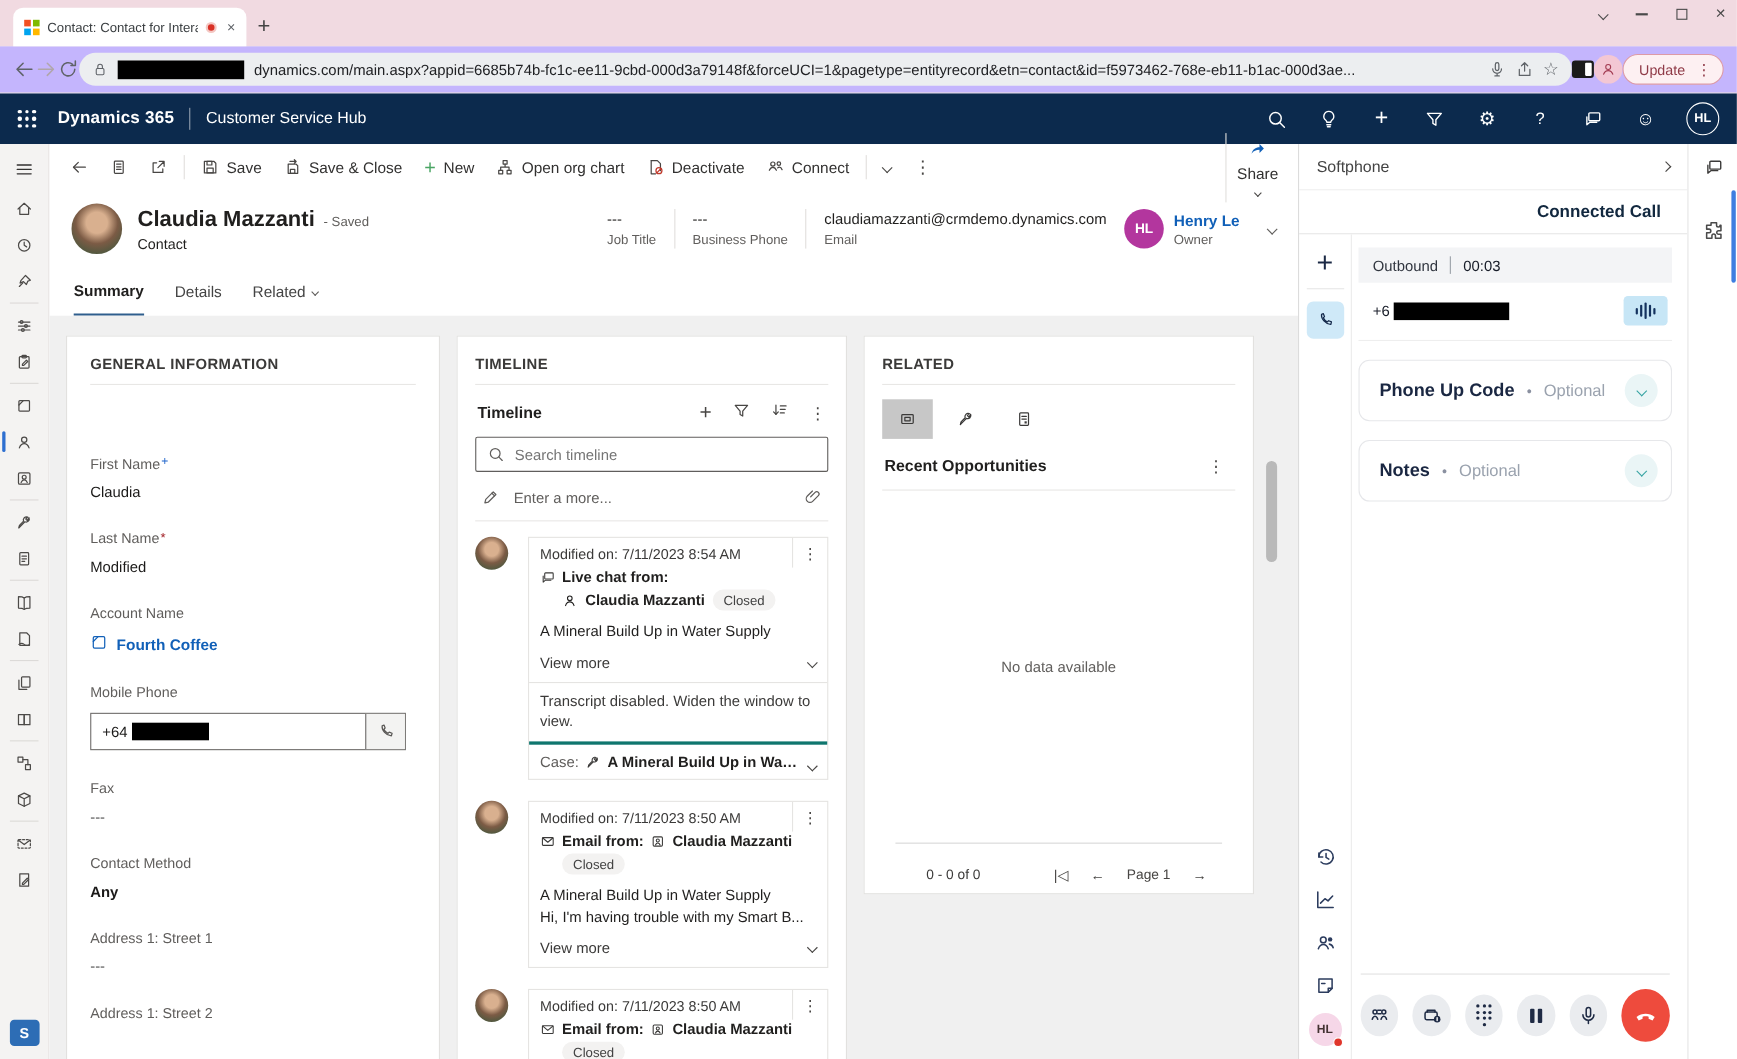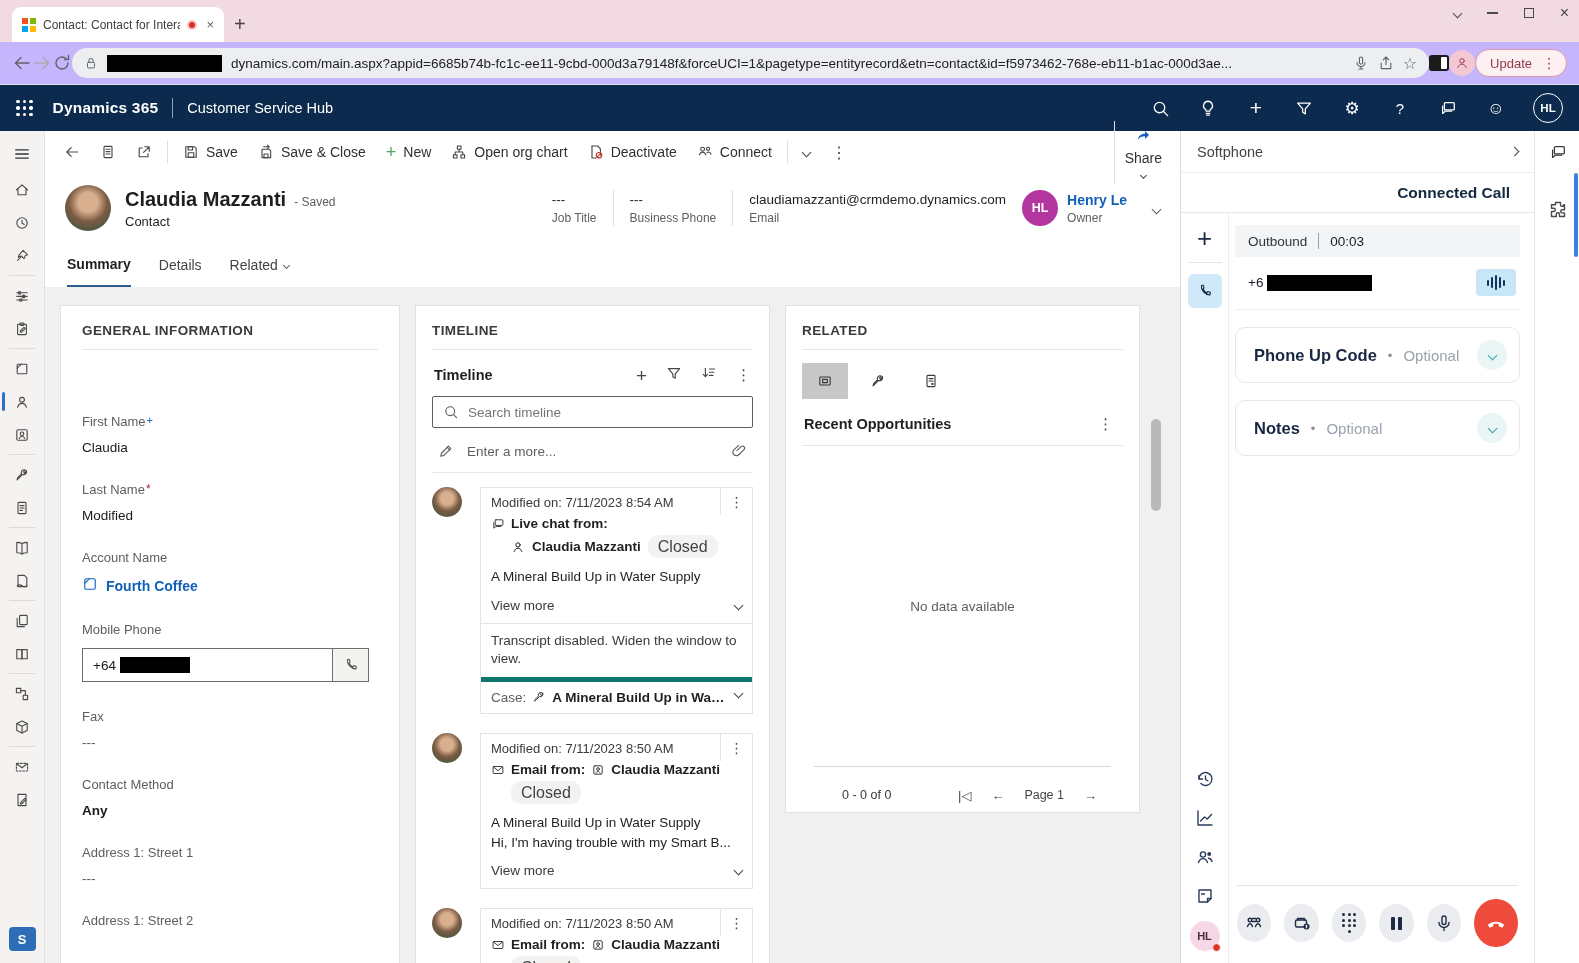--- a/index.html
+++ b/index.html
@@ -127,26 +127,26 @@
   .entries { padding-top:14px; }
   .entry { display:flex; gap:18px; margin-bottom:19px; }
   .ecard { flex:1; border:1px solid #e5e4e2; background:#fff; min-width:0; }
   .ehead { display:flex; align-items:stretch; font-size:13px; color:#3b3a39; }
   .ehead .m { flex:1; padding:7px 0 5px 10px; }
   .edots { border-left:1px solid #e5e4e2; width:32px; display:flex; align-items:center; justify-content:center; font-size:14px; color:#484644; }
   .ebody { padding:1px 10px 10px; font-size:13.5px; }
   .eline { display:flex; align-items:center; gap:6px; font-weight:700; color:#201f1e; flex-wrap:wrap; }
   .eline .ic14 { color:#3b3a39; }
   .eindent { margin-left:20px; margin-top:4px; display:flex; align-items:center; gap:7px; }
-  .pill { background:#f3f2f1; border-radius:10px; padding:2.5px 10px; font-size:16px; font-weight:400; color:#424242;text-align:center; }
+  .pill { background:#f3f2f1; border-radius:10px; padding:2.5px 10px; font-size:12px; font-weight:400; color:#424242;text-align:center; }
   .esub { margin-top:9px; color:#201f1e; line-height:1.45; }
   .eview { margin-top:11px; display:flex; align-items:center; justify-content:space-between; color:#3b3a39; font-size:13.5px; }
   .eview .chev { color:#484644; }
   .esec { border-top:1px solid #e5e4e2; padding:8px 10px; font-size:13.5px; color:#3b3a39; line-height:1.4; }
-  .ecase { border-top:5px solid #0f766e; padding:8px 10px; display:flex; align-items:flex-start; gap:6px; font-size:13.5px; }
+  .ecase { border-top:3px solid #0f766e; padding:8px 10px; display:flex; align-items:flex-end; gap:6px; font-size:13.5px; }
   .ecase .cl { color:#605e5c; }
   .ecase .ct { font-weight:700; color:#201f1e; white-space:nowrap; overflow:hidden; text-overflow:ellipsis; flex:1; }
 
   .rel-tabs { display:flex; gap:7px; padding:13px 0 12px; }
   .rel-tab { width:46px; height:36px; display:flex; align-items:center; justify-content:center; color:#3b3a39; }
   .rel-tab.sel { background:#c7c7c7; }
   .rel-sec { display:flex; align-items:center; justify-content:space-between; padding:4px 2px 12px; border-bottom:1px solid #e8e7e5; }
   .rel-sec .t { font-weight:700; font-size:14.5px; color:#201f1e; }
   .rel-sec .dots { font-size:15px; color:#484644; padding:0 8px; }
   .rel-empty { flex:1; display:flex; align-items:center; justify-content:center; color:#605e5c; font-size:13.5px; }

